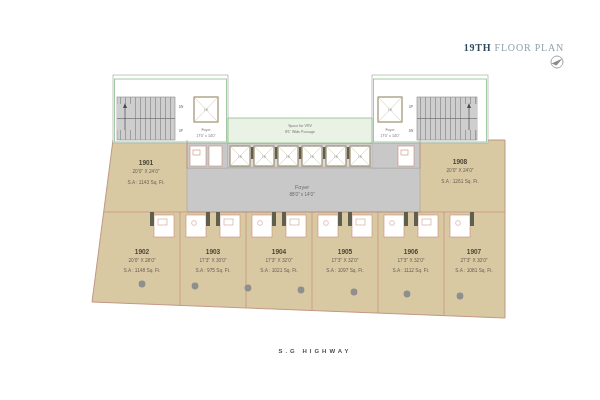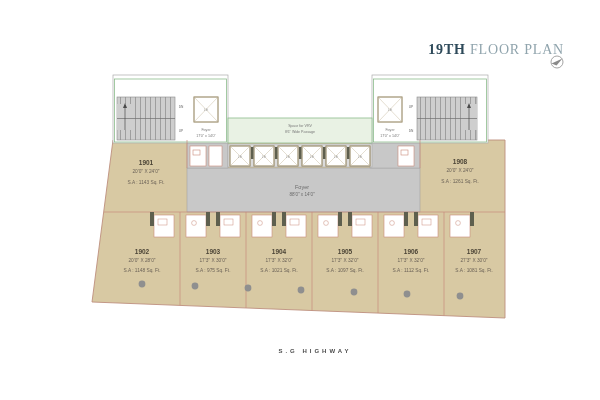--- a/index.html
+++ b/index.html
@@ -1,19 +1,19 @@
 <!DOCTYPE html>
 <html><head>
 <meta charset="utf-8">
 <style>
   html,body{margin:0;padding:0;background:#ffffff;}
   .canvas{position:relative;width:600px;height:400px;background:#ffffff;overflow:hidden;
           font-family:"Liberation Sans",sans-serif;}
   .title{position:absolute;top:42px;right:36px;font-family:"Liberation Serif",serif;
-         font-size:14px;letter-spacing:0.8px;white-space:nowrap;}
+         font-size:10px;letter-spacing:0.8px;white-space:nowrap;}
   .title .floor{color:#2e4a5a;font-weight:bold;}
   .title .rest{color:#90a4ad;}
   .highway{position:absolute;left:230px;top:348px;width:170px;text-align:center;
            font-size:6px;letter-spacing:3px;color:#4a4a4a;font-weight:bold;}
   svg{position:absolute;left:0;top:0;}
   svg text{font-family:"Liberation Sans",sans-serif;fill:#6b6257;}
   .uid{font-size:6.5px;font-weight:bold;fill:#4a4335;}
   .udim{font-size:4.8px;}
   .uarea{font-size:4.8px;}
   .big{font-size:5.5px;fill:#6b6b6b;}

